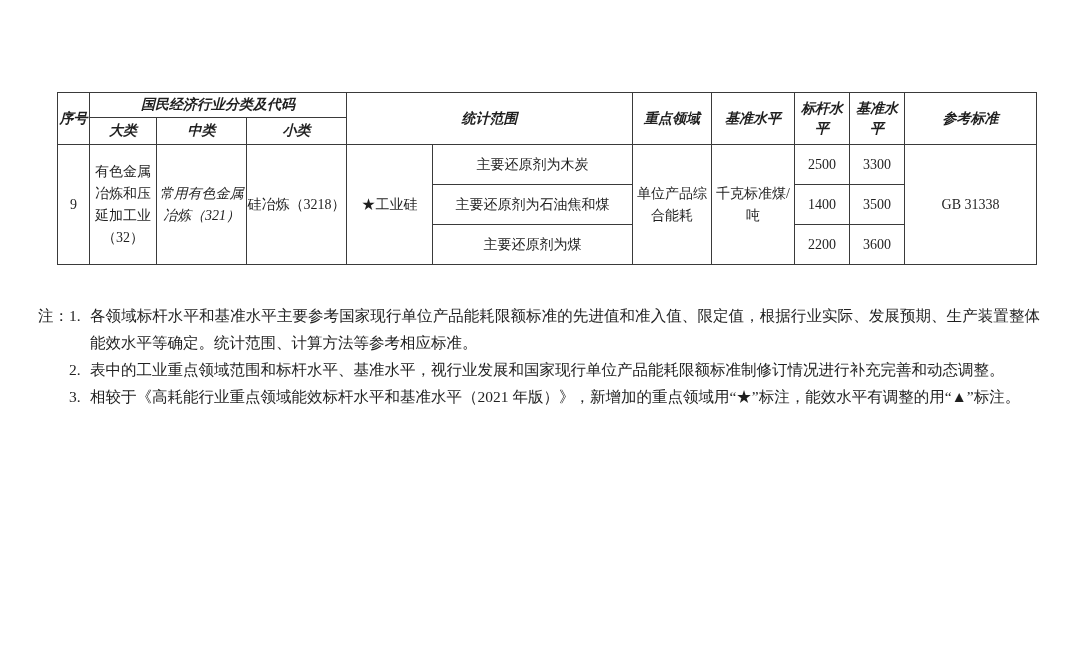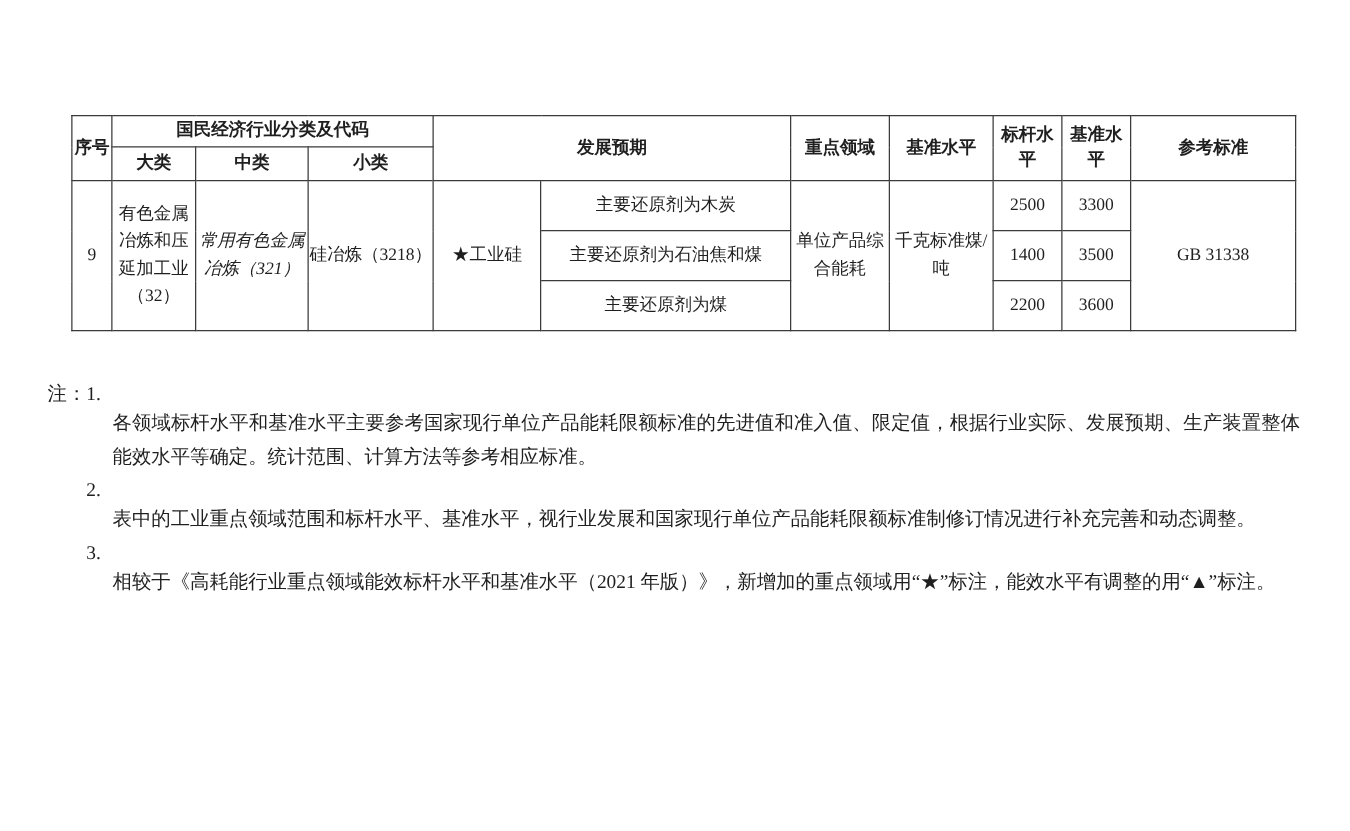--- a/index.html
+++ b/index.html
@@ -30,20 +30,21 @@
     border: 1px solid #3a3a3a;
     text-align: center;
     vertical-align: middle;
     font-size: 14px;
     padding: 0;
     overflow: hidden;
   }
   table.benchmark thead th {
     font-weight: 700;
     line-height: 20px;
+    font-style: italic;
   }
   table.benchmark thead tr.r1 { height: 25px; }
   table.benchmark thead tr.r2 { height: 27px; }
   table.benchmark tbody tr { height: 40px; }
   table.benchmark td { line-height: 22px; font-weight: 400; }
 
   .th-seq        { padding: 0 8px; }
   .th-benchmark,
   .th-baseline   { padding: 0 11px; }
   .td-major      { padding: 0 10px; }
@@ -67,21 +68,20 @@
     flex: none;
   }
   .note-item { display: flex; }
   .note-num {
     width: 21px;
     flex: none;
   }
   .note-text {
     width: 950px;
     text-align: justify;
-    margin-top: 23px;
   }
 </style>
 </head>
 <body>
 
 <div class="page">
 
   <table class="benchmark">
     <colgroup>
       <col style="width:32px">
@@ -93,21 +93,21 @@
       <col style="width:79px">
       <col style="width:83px">
       <col style="width:55px">
       <col style="width:55px">
       <col style="width:132px">
     </colgroup>
     <thead>
       <tr class="r1">
         <th rowspan="2" class="th-seq">序号</th>
         <th colspan="3">国民经济行业分类及代码</th>
-        <th colspan="2" rowspan="2">发展预期</th>
+        <th colspan="2" rowspan="2">统计范围</th>
         <th rowspan="2">重点领域</th>
         <th rowspan="2">基准水平</th>
         <th rowspan="2" class="th-benchmark">标杆水平</th>
         <th rowspan="2" class="th-baseline">基准水平</th>
         <th rowspan="2">参考标准</th>
       </tr>
       <tr class="r2">
         <th>大类</th>
         <th>中类</th>
         <th>小类</th>

